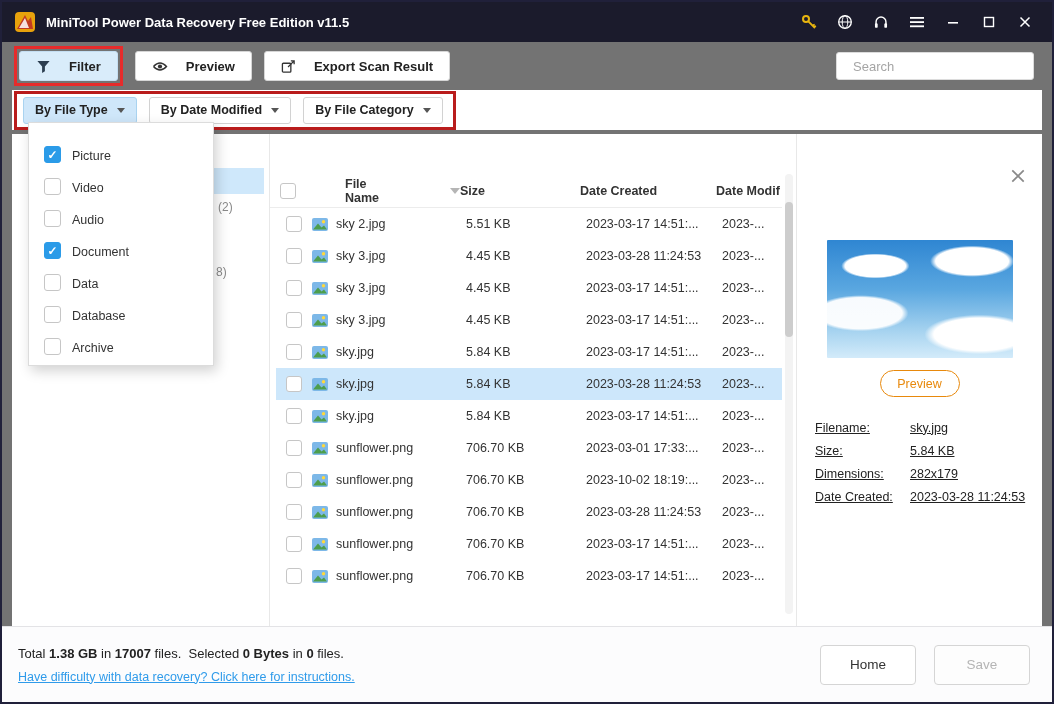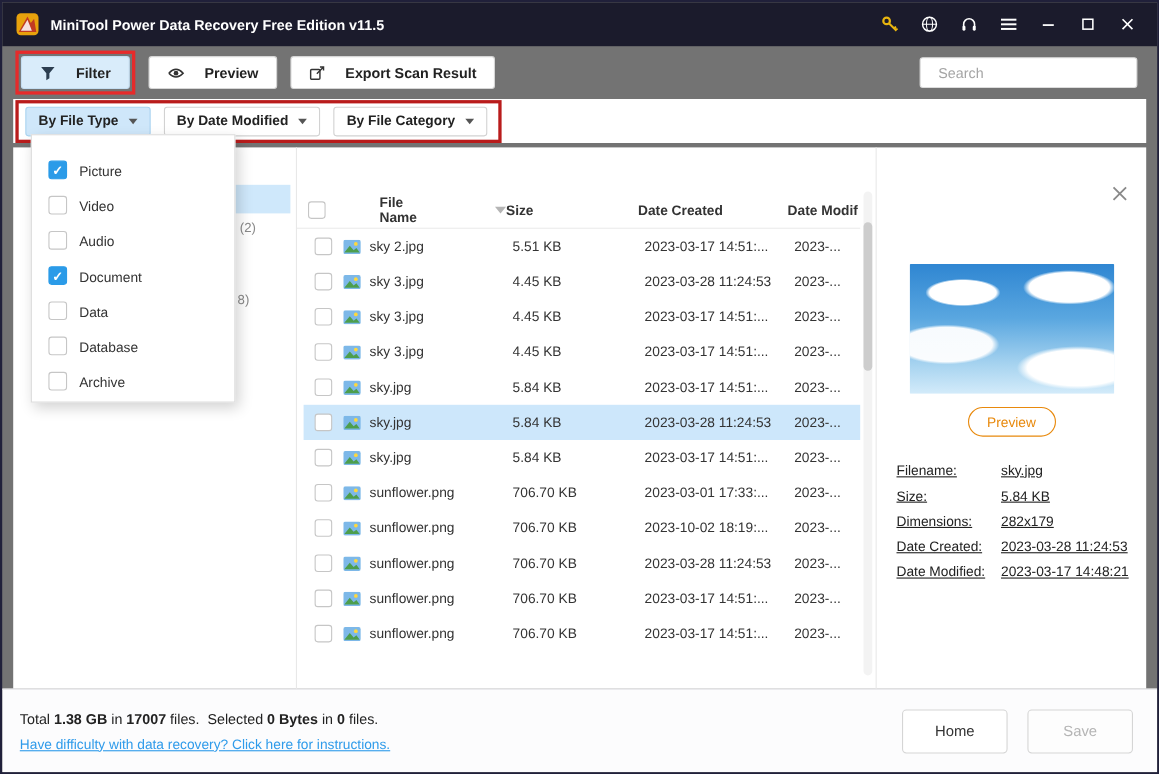--- a/index.html
+++ b/index.html
@@ -442,24 +442,20 @@
             <span>5.84 KB</span>
           </div>
           <div class="drow">
             <span class="dlabel">Dimensions:</span>
             <span>282x179</span>
           </div>
           <div class="drow">
             <span class="dlabel">Date Created:</span>
             <span>2023-03-28 11:24:53</span>
           </div>
-          <div class="drow">
-            <span class="dlabel">Date Modified:</span>
-            <span>2023-03-17 14:48:21</span>
-          </div>
         </div>
     </div>
   </div>
 
   <div class="footer">
     <div class="foot-text">
       <div class="summary"><span>Total </span><b>1.38 GB</b><span> in </span><b>17007</b><span> files.  </span><span>Selected </span><b>0 Bytes</b><span> in </span><b>0</b><span> files.</span></div>
       <span class="help">Have difficulty with data recovery? Click here for instructions.</span>
     </div>
     <div class="foot-btns">

